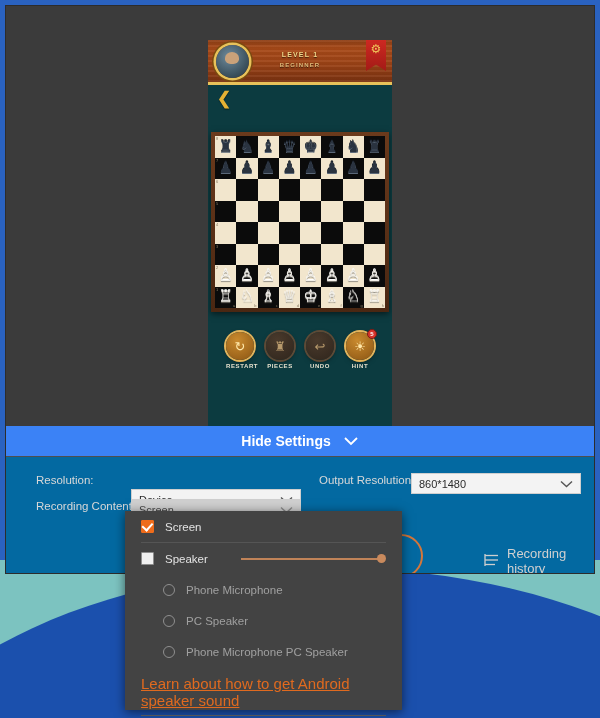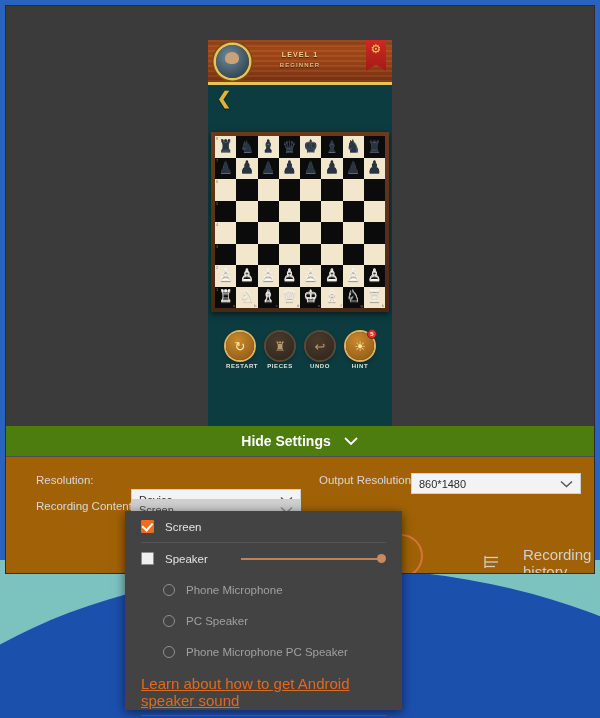--- a/index.html
+++ b/index.html
@@ -152,51 +152,51 @@
     position: absolute; right: -3px; top: -3px;
     min-width: 10px; height: 10px; border-radius: 50%;
     background: #d8342c; color: #fff; font-size: 6px; font-weight: bold;
     display: flex; align-items: center; justify-content: center;
     border: 1px solid #7a1a14;
   }
 
   
   #hide-settings-bar {
     position: absolute; left: 0; top: 420px; width: 588px; height: 30px;
-    background: #4d7c0f; display: flex; align-items: center; justify-content: center;
+    background: #3b82f6; display: flex; align-items: center; justify-content: center;
     gap: 12px;
   }
   #hide-settings-label { color: #ffffff; font-size: 14px; font-weight: bold; }
   #hide-settings-chevron { color: #ffffff; }
 
   
   #settings-panel {
     position: absolute; left: 0; top: 450px; width: 588px; height: 117px;
-    background: #a16207;
+    background: #0369a1;
     border-top: 1px solid #4f4f4f;
   }
   .srow { position: absolute; display: flex; align-items: center; }
   .slabel { color: #d8d8d8; font-size: 11.5px; }
   .sel {
     height: 21px; background: #f3f3f3; border: 1px solid #cfcfcf;
     display: flex; align-items: center; position: relative;
     font-size: 11px; color: #2b2b2b; padding-left: 7px;
   }
   .sel.dim { background: #cfcfcf; color: #4a4a4a; }
   .sel .chev { position: absolute; right: 7px; top: 50%; transform: translateY(-50%); }
 
   
   #record-btn {
     position: absolute; left: 373px; top: 528px; width: 44px; height: 44px;
     border-radius: 50%; border: 2px solid #d4763a; background: transparent;
   }
   #rec-history {
     position: absolute; left: 478px; top: 540px;
-    display: flex; align-items: center; gap: 24px;
-    color: #d0d0d0; font-size: 15px;
+    display: flex; align-items: center; gap: 8px;
+    color: #d0d0d0; font-size: 13px;
   }
 
   
   #dropdown {
     position: absolute; left: 125px; top: 511px; width: 277px; height: 199px;
     background: #434343; box-shadow: 0 2px 10px rgba(0,0,0,.55);
     z-index: 40; padding: 0 16px;
   }
   .dd-item { display: flex; align-items: center; height: 31px; position: relative; }
   .dd-sep { height: 1px; background: #555; margin: 0 0px; }

